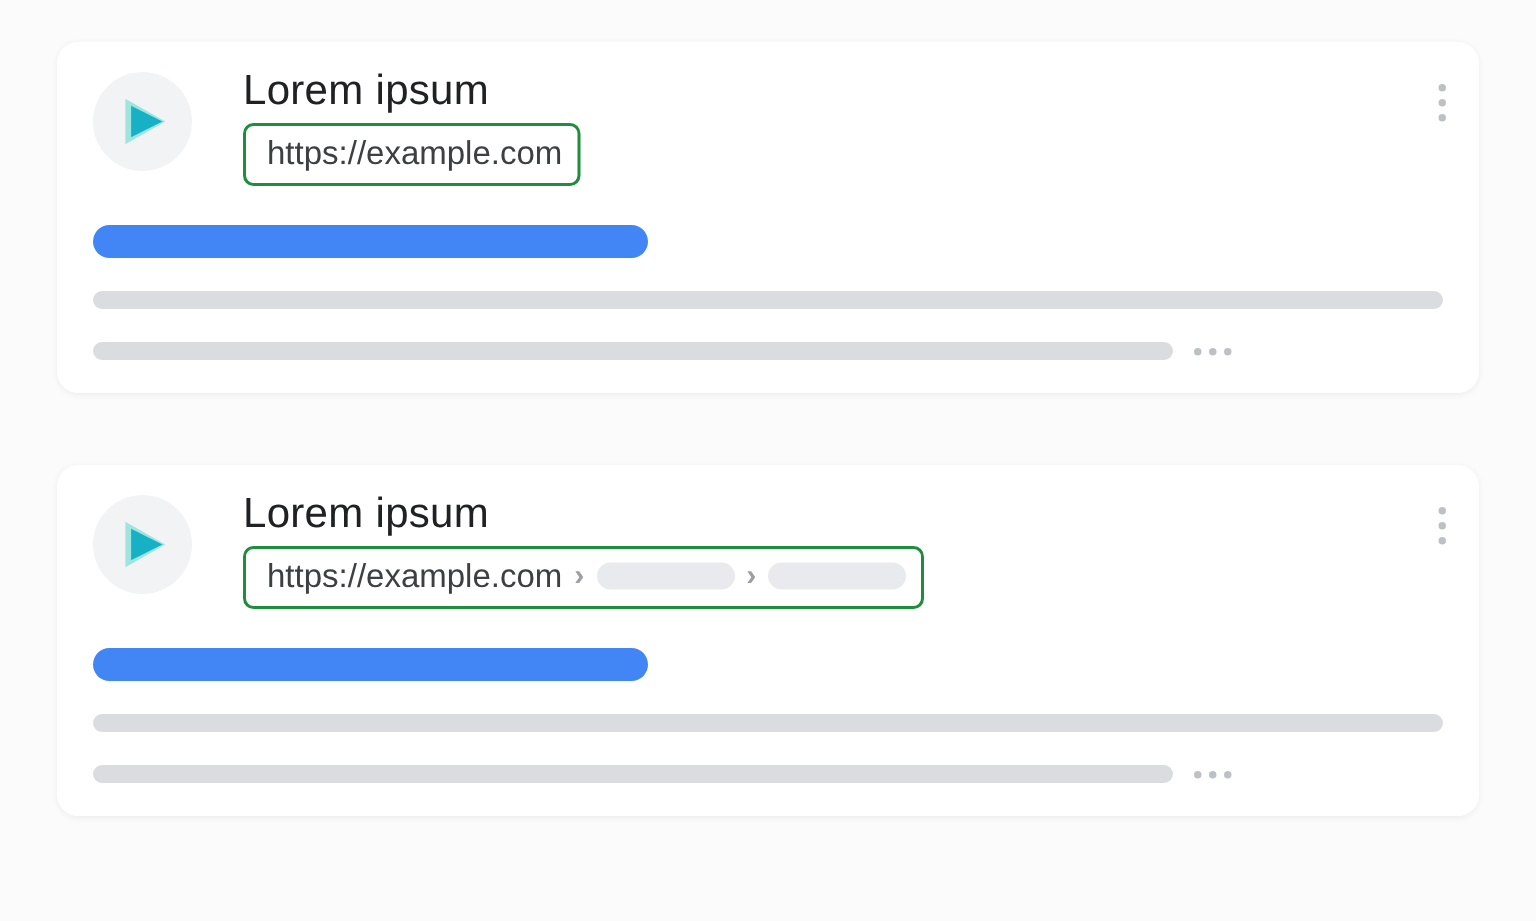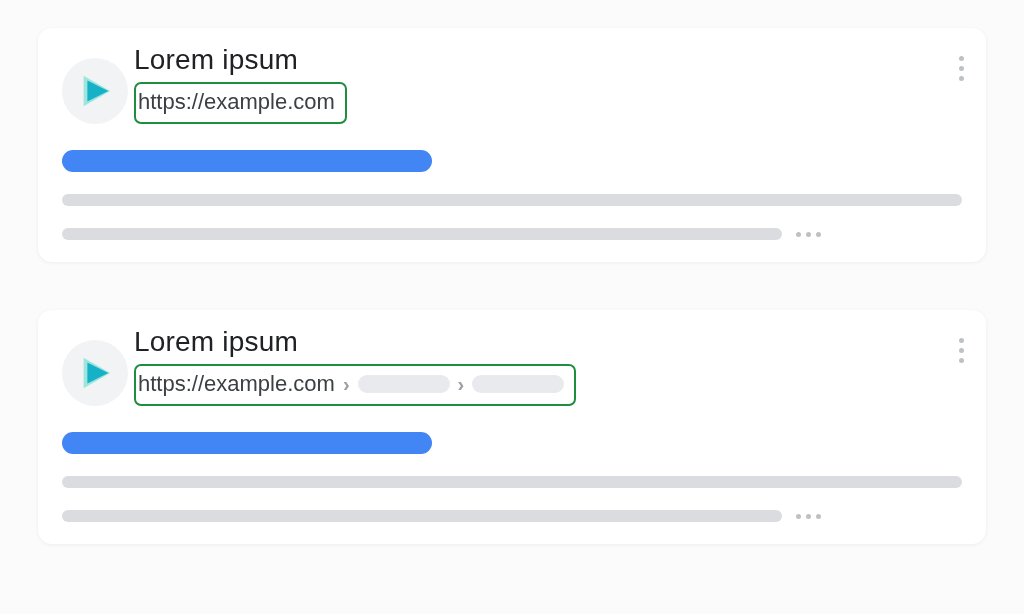--- a/index.html
+++ b/index.html
@@ -13,22 +13,22 @@
   .card {
     background: #ffffff;
     border-radius: 14px;
     box-shadow: 0 1px 4px rgba(0,0,0,0.06);
     padding: 16px 24px 22px 24px;
     position: relative;
     margin-bottom: 48px;
   }
   .header-row {
     display: flex;
-    align-items: flex-end;
-    gap: 6px;
+    align-items: flex-start;
+    gap: 34px;
   }
   .favicon-wrap {
     width: 66px;
     height: 66px;
     border-radius: 50%;
     background: #f1f3f4;
     display: flex;
     align-items: center;
     justify-content: center;
     flex-shrink: 0;
@@ -37,21 +37,21 @@
   .title-block { display: flex; flex-direction: column; gap: 6px; }
   .site-title {
     font-size: 28px;
     font-weight: 400;
     color: #202124;
     letter-spacing: 0.2px;
   }
   .url-box {
     border: 2px solid #1e8e3e;
     border-radius: 7px;
-    padding: 5px 10px 7px 2px;
+    padding: 5px 10px 7px 14px;
     display: inline-flex;
     align-items: center;
     gap: 8px;
     width: fit-content;
   }
   .url-text {
     font-size: 22px;
     color: #3c4043;
   }
   .chevron {

